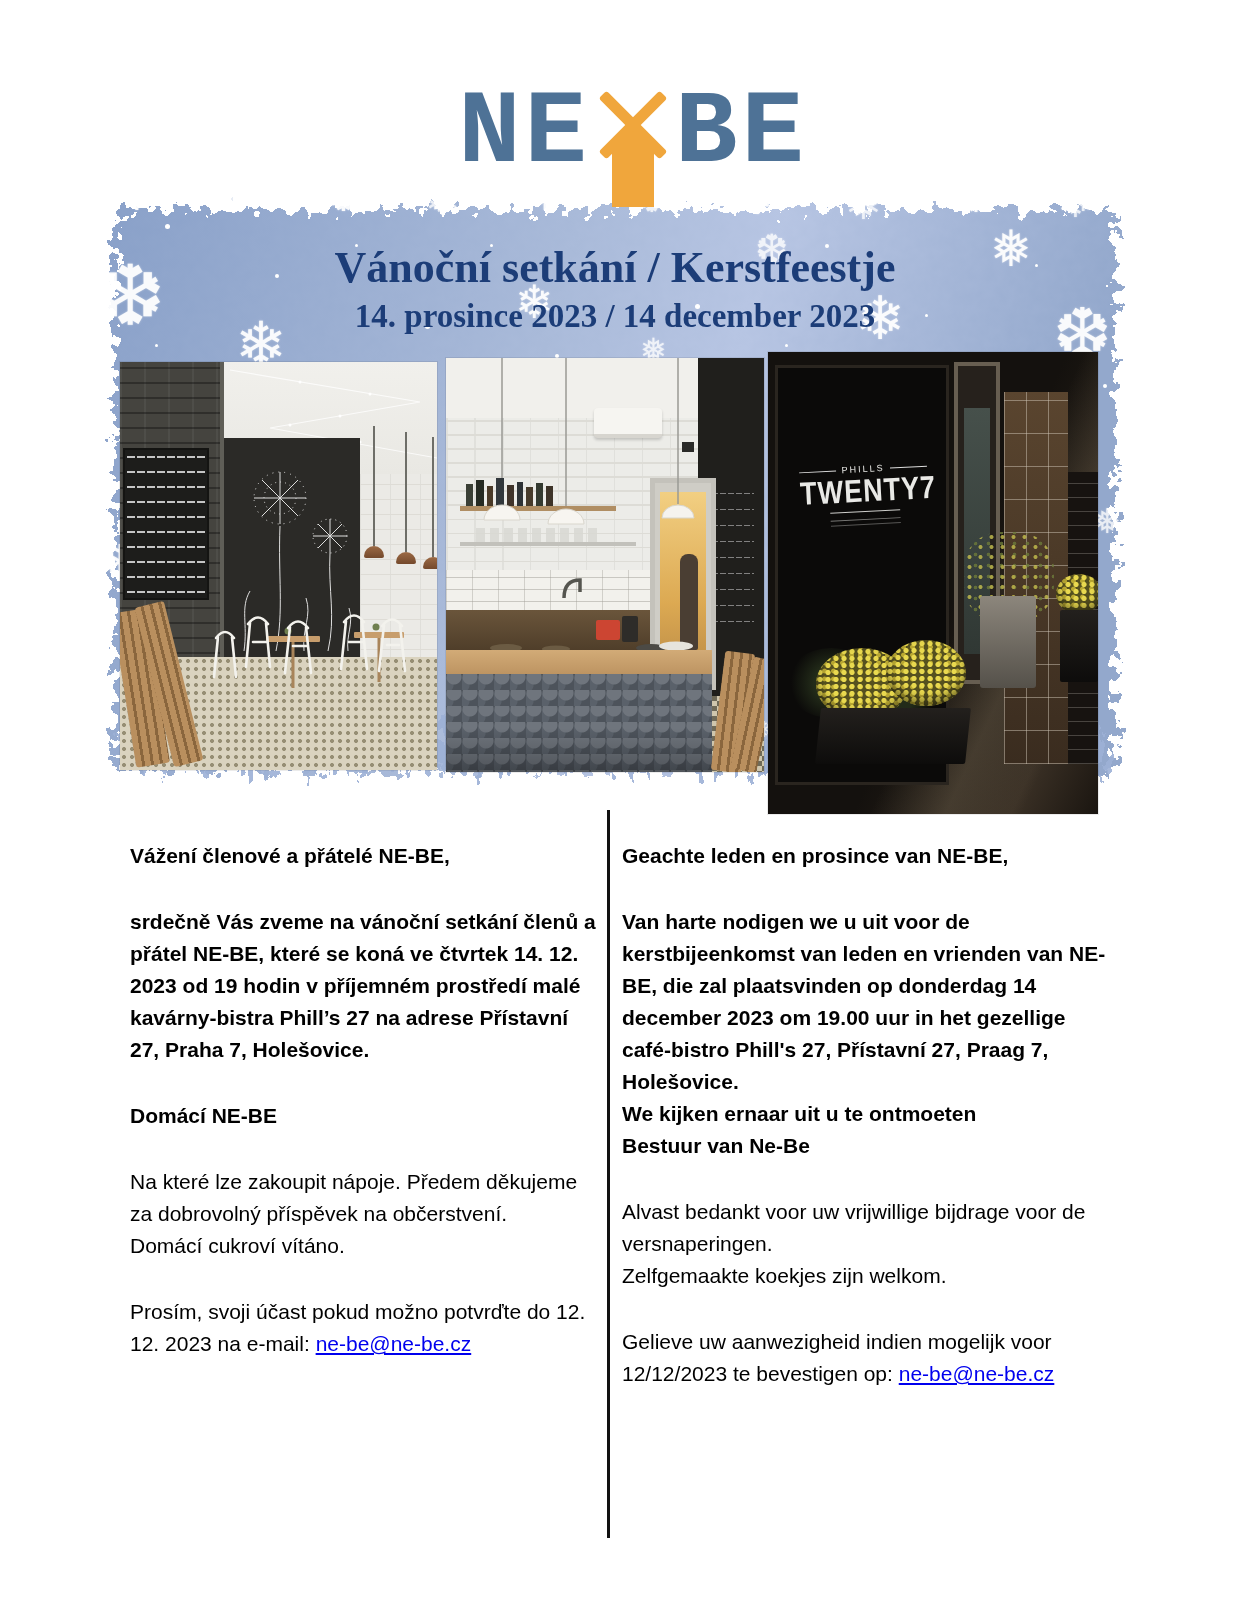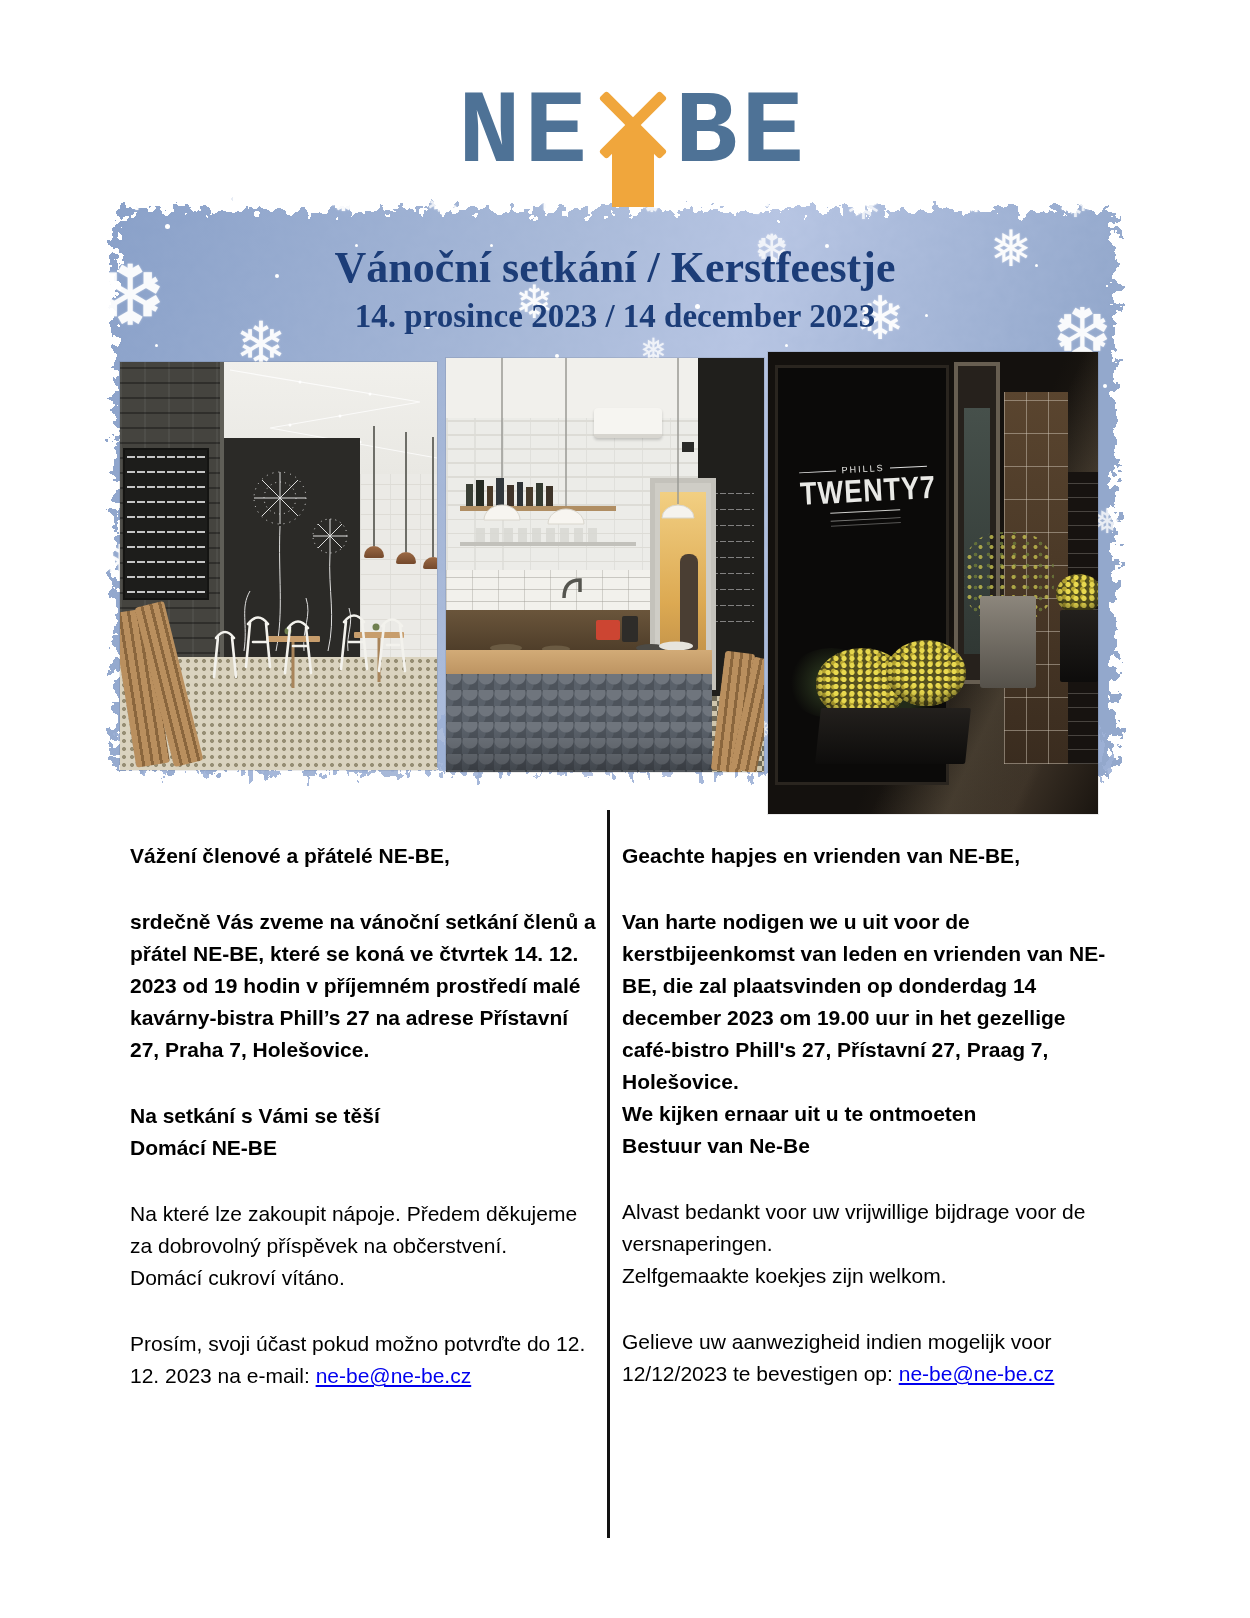--- a/index.html
+++ b/index.html
@@ -372,32 +372,31 @@
     <div class="flower" style="left:288px;top:222px;width:46px;height:40px;"></div>
     <div class="planter" style="left:292px;top:258px;width:38px;height:72px;"></div>
   </div>
 
   <div class="divider"></div>
 
   <div class="col col-left">
     <p class="b">Vážení členové a přátelé NE-BE,</p>
     <p class="b">srdečně Vás zveme na vánoční setkání členů a přátel NE-BE, které se koná ve čtvrtek 14. 12. 2023 od 19 hodin v příjemném prostředí malé kavárny-bistra Phill’s 27 na adrese Přístavní 27, Praha 7, Holešovice.</p>
     <p class="b">
-      <span class="line">Na setkání s Vámi se těší</span>
       <span class="line">Domácí NE-BE</span>
     </p>
     <p>
       <span>Na které lze zakoupit nápoje. Předem děkujeme za dobrovolný příspěvek na občerstvení.</span>
       <span class="line">Domácí cukroví vítáno.</span>
     </p>
     <p><span>Prosím, svoji účast pokud možno potvrďte do 12. 12. 2023 na e-mail: </span><a href="#" class="mail">ne-be@ne-be.cz</a></p>
   </div>
 
   <div class="col col-right">
-    <p class="b">Geachte hapjes en vrienden van NE-BE,</p>
+    <p class="b">Geachte leden en prosince van NE-BE,</p>
     <p class="b nomb">Van harte nodigen we u uit voor de kerstbijeenkomst van leden en vrienden van NE-BE, die zal plaatsvinden op donderdag 14 december 2023 om 19.00 uur in het gezellige café-bistro Phill's 27, Přístavní 27, Praag 7, Holešovice.</p>
     <p class="b">
       <span class="line">We kijken ernaar uit u te ontmoeten</span>
       <span class="line">Bestuur van Ne-Be</span>
     </p>
     <p>
       <span>Alvast bedankt voor uw vrijwillige bijdrage voor de versnaperingen.</span>
       <span class="line">Zelfgemaakte koekjes zijn welkom.</span>
     </p>
     <p><span>Gelieve uw aanwezigheid indien mogelijk voor 12/12/2023 te bevestigen op: </span><a href="#" class="mail">ne-be@ne-be.cz</a></p>

